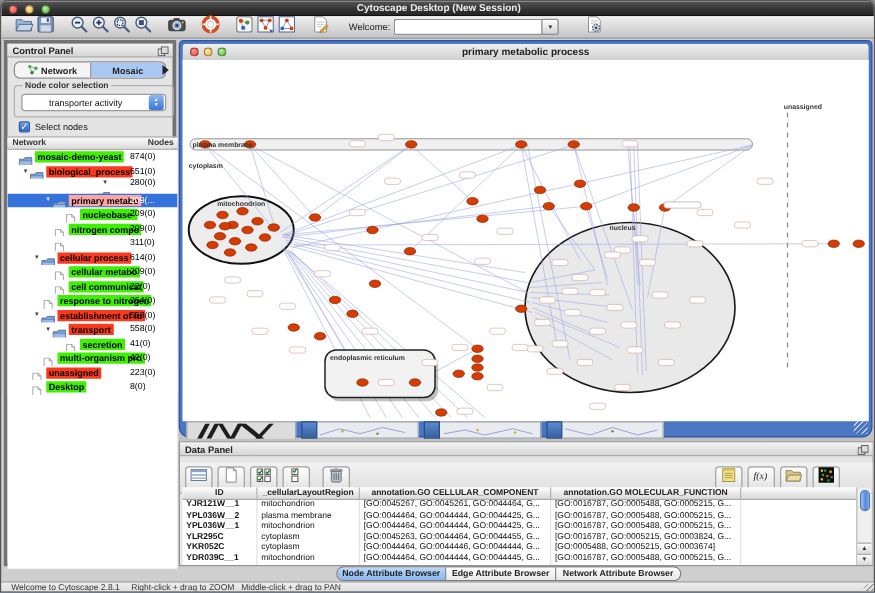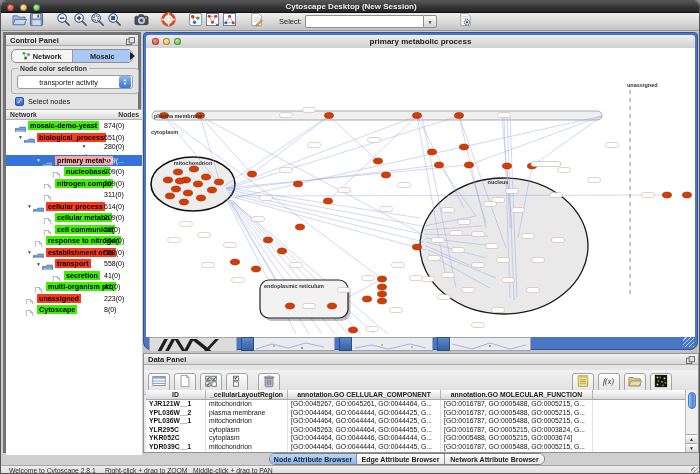--- a/index.html
+++ b/index.html
@@ -254,21 +254,21 @@
                 <g stroke="#b5b5b5" stroke-width=".7">
                   <line x1="5" y1="6" x2="11" y2="6"></line>
                   <line x1="5" y1="8" x2="11" y2="8"></line>
                   <line x1="5" y1="10" x2="9" y2="10"></line>
                 </g>
                 <path d="M8 13 l5-5 1.5 1.5 -5 5 -2 .5 z" fill="#e8a23c" stroke="#8a6a2a" stroke-width=".5"></path>
               </svg></span>
           </div>
         </div>
       </div>
-    <span id="search-label">Select:</span>
+    <span id="search-label">Welcome:</span>
     <div id="search-box">
       <input id="search-input" value="" style="">
       <div id="search-arrow">▼</div>
     </div>
     <div class="tb-btn" style="margin-left:20px;">
       <span id="search-config-slot"><svg viewBox="0 0 16 16">
             <path d="M3 1.5 h7 l3 3 v10 h-10 z" fill="#fff" stroke="#8a8a8a" stroke-width=".8"></path>
             <g stroke="#b5b5b5" stroke-width=".7">
               <line x1="5" y1="5" x2="11" y2="5"></line>
               <line x1="5" y1="7" x2="11" y2="7"></line>
@@ -468,21 +468,21 @@
             </svg></span>
           <span class="tlabel" style="background: rgb(250, 58, 29);">unassigned</span>
           <span class="tcount">223(0)</span>
         </div>
         <div class="trow" style="padding-left: 11px;">
           <span class="exp"></span>
           <span class="ticon"><svg viewBox="0 0 12 10">
               <path d="M2.5 .5 h4.5 l2.5 2.5 v6.5 h-7 z" fill="#fff" stroke="#8f8f8f" stroke-width=".7"></path>
               <path d="M7 .5 v2.5 h2.5" fill="none" stroke="#8f8f8f" stroke-width=".7"></path>
             </svg></span>
-          <span class="tlabel" style="background: rgb(63, 240, 0);">Cytoscape</span>
+          <span class="tlabel" style="background: rgb(63, 240, 0);">Desktop</span>
           <span class="tcount">8(0)</span>
         </div>
       </div>
     <div id="tree-rest"></div>
   </div>
 
   <div id="desktop" class="abs">
     <div id="netwin">
       <div id="netwin-title">
         <span class="tl t-red"></span>

